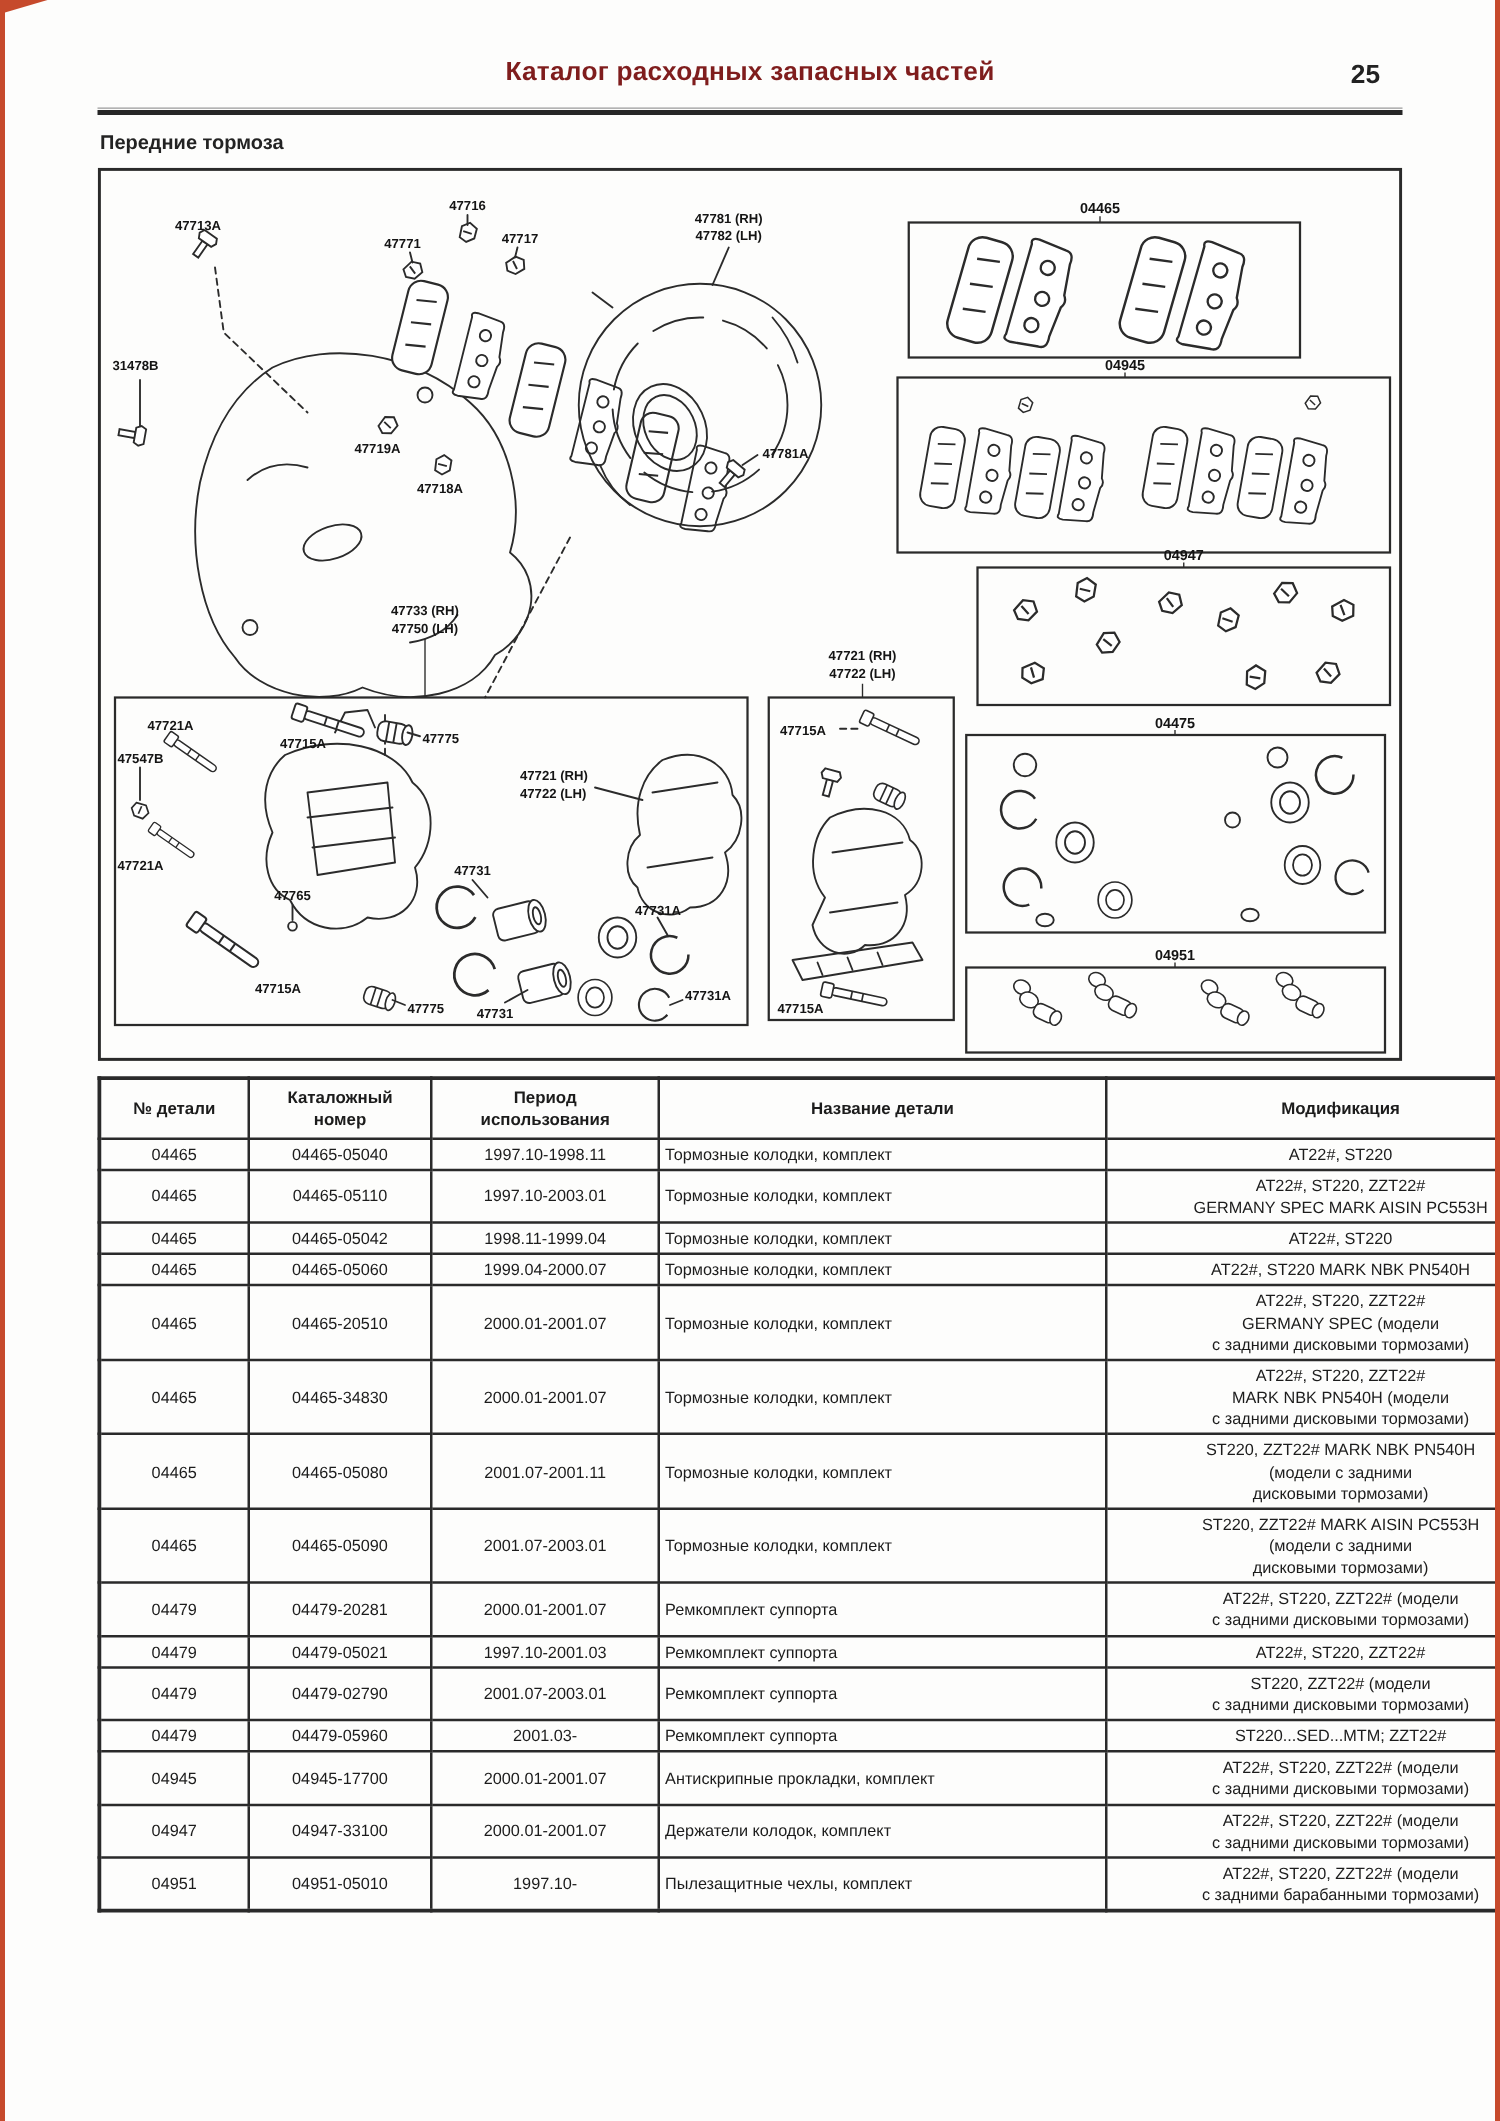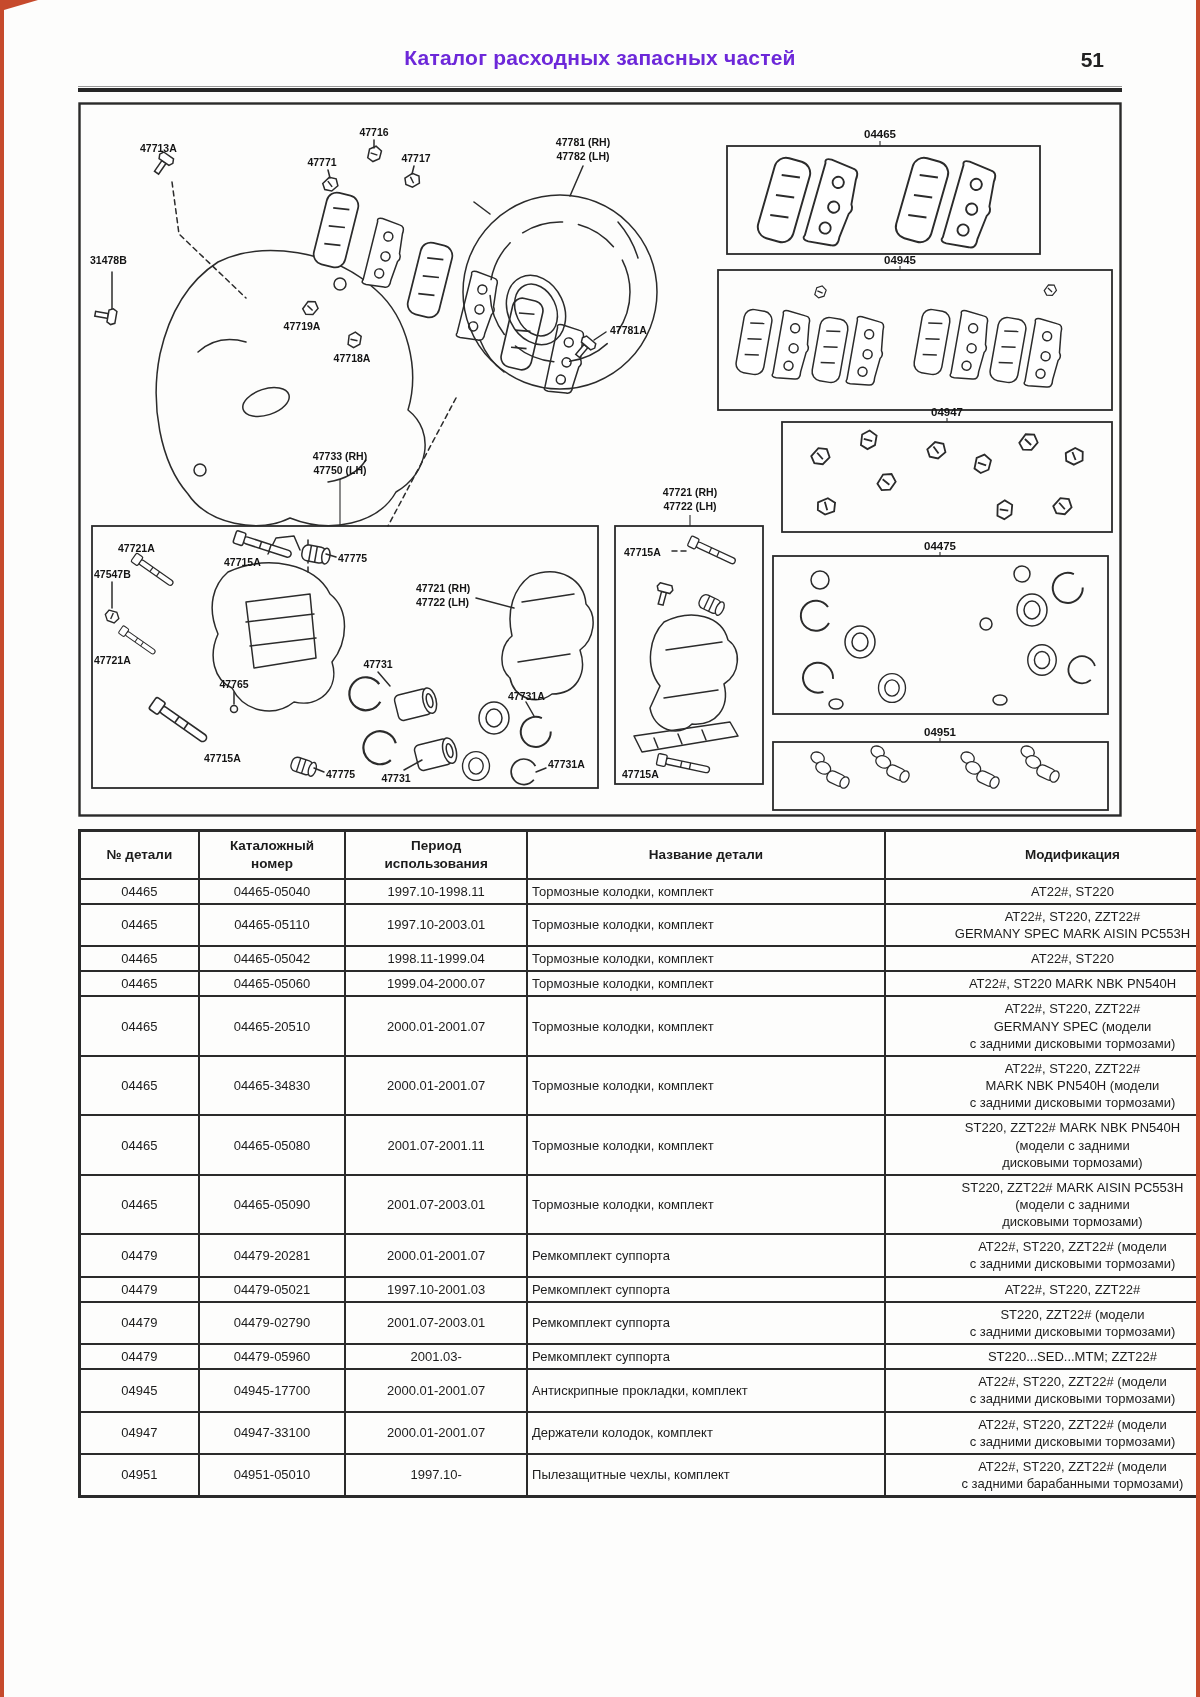--- a/index.html
+++ b/index.html
@@ -6,21 +6,21 @@
   html,body{margin:0;padding:0;background:#e9e9e9;}
   .page{position:relative;width:1200px;height:1697px;background:#fdfdfc;margin:0 auto;overflow:hidden;
         font-family:"Liberation Sans","DejaVu Sans",sans-serif;color:#1e1e1e;}
   
   .edge-left{position:absolute;left:0;top:0;width:4px;height:100%;background:#c64a2c;}
   .edge-right{position:absolute;right:0;top:0;width:4px;height:100%;background:#c64a2c;}
   .corner-mark{position:absolute;left:4px;top:0;width:0;height:0;
         border-top:10px solid #c64a2c;border-right:34px solid transparent;}
   
   .hdr{position:relative;margin:46px 78px 0 78px;height:34px;}
-  .hdr h1{margin:0;font-size:21px;font-weight:bold;text-align:center;letter-spacing:.2px;color:#6d28d9;}
+  .hdr h1{margin:0;font-size:21px;font-weight:bold;text-align:center;letter-spacing:.2px;color:#7f1d1d;}
   .hdr .pageno{position:absolute;right:18px;top:2px;font-size:21px;font-weight:bold;color:#222;}
   .rule{margin:6px 78px 0 78px;}
   .rule .thin{height:1px;background:#9a9a9a;}
   .rule .thick{height:4px;background:#262626;margin-top:1px;}
   .section-title{margin:14px 0 0 80px;font-size:16px;font-weight:bold;color:#232323;}
   
   .diagram{margin:10px 78px 0 78px;width:1044px;height:715px;}
   .diagram svg{display:block;width:100%;height:100%;}
   .frame{fill:none;stroke:#2a2a2a;stroke-width:2.4;}
   .box{fill:none;stroke:#2a2a2a;stroke-width:1.8;}
@@ -42,27 +42,28 @@
 </head>
 <body>
 
 <div class="page">
   <div class="edge-left"></div>
   <div class="edge-right"></div>
   <div class="corner-mark"></div>
 
   <div class="hdr">
     <h1>Каталог расходных запасных частей</h1>
-    <span class="pageno">51</span>
+    <span class="pageno">25</span>
   </div>
   <div class="rule">
       <div class="thin"></div>
       <div class="thick"></div>
     </div>
 
+  <div class="section-title">Передние тормоза</div>
 
   <div class="diagram">
   <svg viewBox="0 0 1044 715" xmlns="http://www.w3.org/2000/svg">
     <defs>
       <g id="d-pad" fill="#fff" stroke="#2b2b2b" stroke-width="1.5">
         <rect x="-14" y="-32" width="28" height="64" rx="9"></rect>
         <line x1="-7" y1="-18" x2="7" y2="-20"></line>
             <line x1="-7" y1="-2" x2="7" y2="-4"></line>
             <line x1="-7" y1="14" x2="7" y2="12"></line>
       </g>

